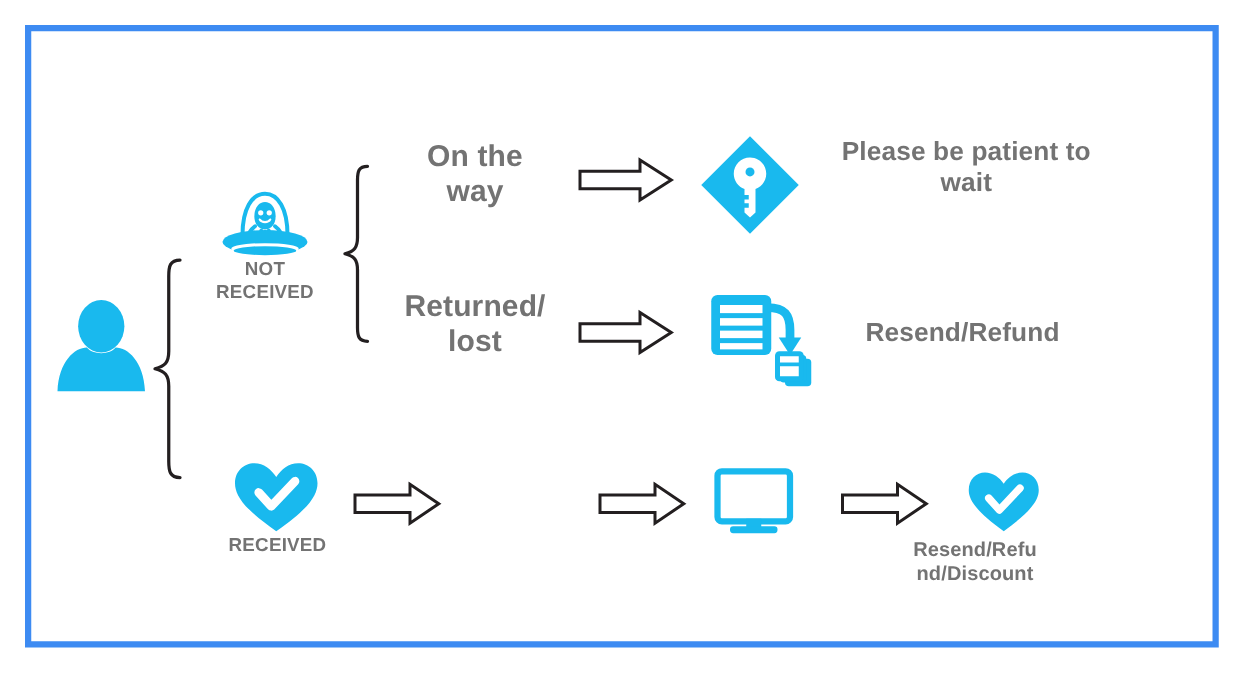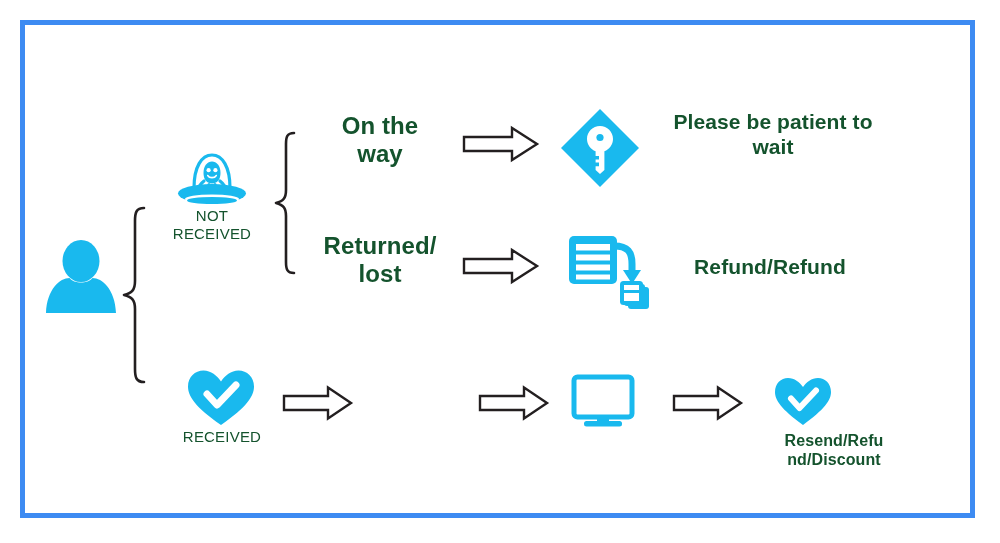--- a/index.html
+++ b/index.html
@@ -31,32 +31,32 @@
     position: absolute;
     left: 0;
     top: 0;
     width: 1000px;
     height: 543px;
   }
 
   
   .label {
     position: absolute;
-    color: #14532d;
+    color: #737373;
     font-weight: bold;
     text-align: center;
     line-height: 1.18;
     white-space: pre-line;
     letter-spacing: 0.1px;
   }
 
   .label-big   { font-size: 24px; }
   .label-med   { font-size: 21px; }
   .label-small { font-size: 16px; }
-  .label-caps  { font-size: 15px; font-weight: normal; letter-spacing: 0.2px; }
+  .label-caps  { font-size: 15px; font-weight: bold; letter-spacing: 0.2px; }
 
   
   .icon-wrap {
     position: absolute;
     display: block;
   }
   .icon-wrap svg { display: block; }
 
   
   .brace {
@@ -162,21 +162,21 @@
       <path d="M57 38 L66 52 L75 38 Z" fill="#19b9ee"></path>
 
       <rect x="62" y="55" width="21" height="22" rx="3" fill="#19b9ee"></rect>
       <rect x="58" y="52" width="21" height="22" rx="3" fill="#19b9ee"></rect>
       <rect x="54" y="49" width="23" height="24" rx="3.5" fill="#19b9ee"></rect>
       <rect x="58" y="53" width="15" height="5" fill="#ffffff"></rect>
       <rect x="58" y="61" width="15" height="8" fill="#ffffff"></rect>
     </svg>
   </div>
 
-  <div class="label label-med" style="left:650px; top:255px; width:240px;">Refund/Refund</div>
+  <div class="label label-med" style="left:650px; top:255px; width:240px;">Resend/Refund</div>
 
   <div class="icon-wrap" style="left:185px; top:367px; width:72px; height:62px;">
     <svg width="72" height="62" viewBox="0 0 72 62">
       <path d="M36 58 C10 40 3 29 3 19.5 C3 10 10 3.5 18.5 3.5 C26 3.5 32 8.5 36 14.5 C40 8.5 46 3.5 53.5 3.5 C62 3.5 69 10 69 19.5 C69 29 62 40 36 58 Z" fill="#19b9ee"></path>
       <path d="M22 27 L32 38 L51 18" fill="none" stroke="#ffffff" stroke-width="7" stroke-linecap="round" stroke-linejoin="round"></path>
     </svg>
   </div>
 
   <div class="label label-caps" style="left:174px; top:428px; width:96px;">RECEIVED</div>
 
@@ -208,16 +208,16 @@
     </svg>
   </div>
 
   <div class="icon-wrap" style="left:772px; top:375px; width:62px; height:54px;">
     <svg width="62" height="54" viewBox="0 0 62 54">
       <path d="M31 50 C9 34 3 25 3 17 C3 8.5 9 3 16 3 C22.5 3 27.5 7 31 12 C34.5 7 39.5 3 46 3 C53 3 59 8.5 59 17 C59 25 53 34 31 50 Z" fill="#19b9ee"></path>
       <path d="M19 23.5 L27.5 33 L44 15.5" fill="none" stroke="#ffffff" stroke-width="6" stroke-linecap="round" stroke-linejoin="round"></path>
     </svg>
   </div>
 
-  <div class="label label-small" style="left:756px; top:432px; width:156px;">Resend/Refu
+  <div class="label label-small" style="left:702px; top:432px; width:156px;">Resend/Refu
 nd/Discount</div>
 
 </div>
 
 </body></html>

